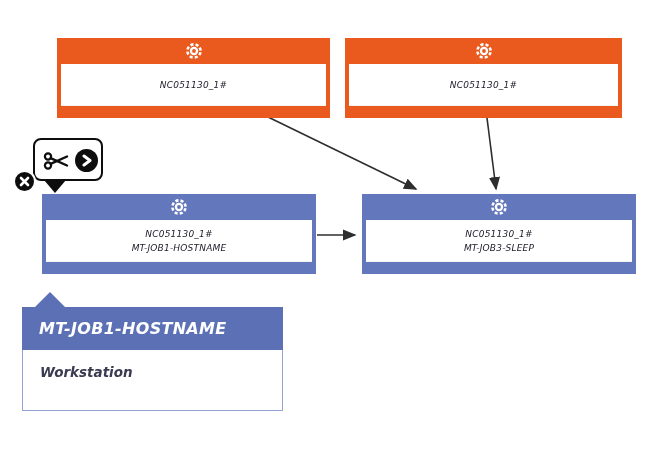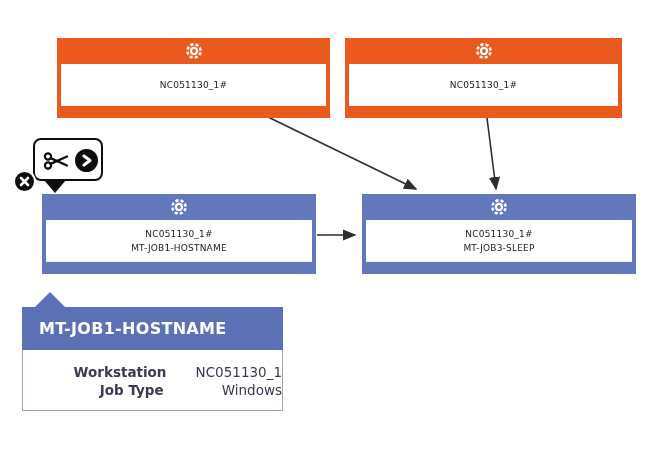--- a/index.html
+++ b/index.html
@@ -1,21 +1,21 @@
 <!DOCTYPE html>
 <html><head>
 <meta charset="utf-8">
 <style>
   * { margin:0; padding:0; box-sizing:border-box; }
   html,body { background:#fff; }
   body { font-family:"DejaVu Sans","Liberation Sans",sans-serif; }
 
   .canvas {
     position:relative; width:661px; height:450px;
-    background:#fff; overflow:hidden;
+    background:#fff; overflow:hidden;font-style:italic;
   }
 
   .edges { position:absolute; left:0; top:0; width:661px; height:450px; pointer-events:none; }
 
   
   .node { position:absolute; }
   .node.orange { background:#EA5A1E; }
   .node.blue   { background:#6377BC; }
 
   .node-header { position:absolute; left:0; top:0; right:0; height:26px;
@@ -66,21 +66,21 @@
   .tooltip-header {
     position:absolute; left:0; top:15px; width:261px; height:43px;
     background:#5C71B5; color:#fff; font-size:16px; font-weight:bold;
     letter-spacing:.3px; line-height:43px; padding-left:17px; white-space:nowrap;
   }
   .tooltip-body {
     position:absolute; left:0; top:58px; width:261px; height:61px;
     background:#fff; border:1px solid #93a3d2; border-top:none;
     padding:13px 0 0 17px;
   }
-  .tooltip-row { display:flex; font-size:13.5px; line-height:18px; color:#3a3a50;justify-content:flex-end; }
+  .tooltip-row { display:flex; font-size:13.5px; line-height:18px; color:#3a3a50; }
   .tooltip-label { width:122px; font-weight:bold; }
   .tooltip-value { font-weight:normal; }
 </style>
 </head>
 <body>
 
 <div class="canvas">
 
   <svg class="edges" viewBox="0 0 661 450">
     <defs>
@@ -167,22 +167,17 @@
       <line x1="9" y1="2" x2="2" y2="9" stroke="#fff" stroke-width="2.6" stroke-linecap="round"></line>
     </svg>
   </div>
 
   <div class="tooltip">
     <div class="tooltip-tail"></div>
     <div class="tooltip-header">MT-JOB1-HOSTNAME</div>
     <div class="tooltip-body">
       <div class="tooltip-row">
         <div class="tooltip-label">Workstation</div>
-        <div class="tooltip-value">NC051130_1</div>
-      </div>
-      <div class="tooltip-row">
-        <div class="tooltip-label">Job Type</div>
-        <div class="tooltip-value">Windows</div>
       </div>
     </div>
   </div>
 
 </div>
 
 </body></html>

